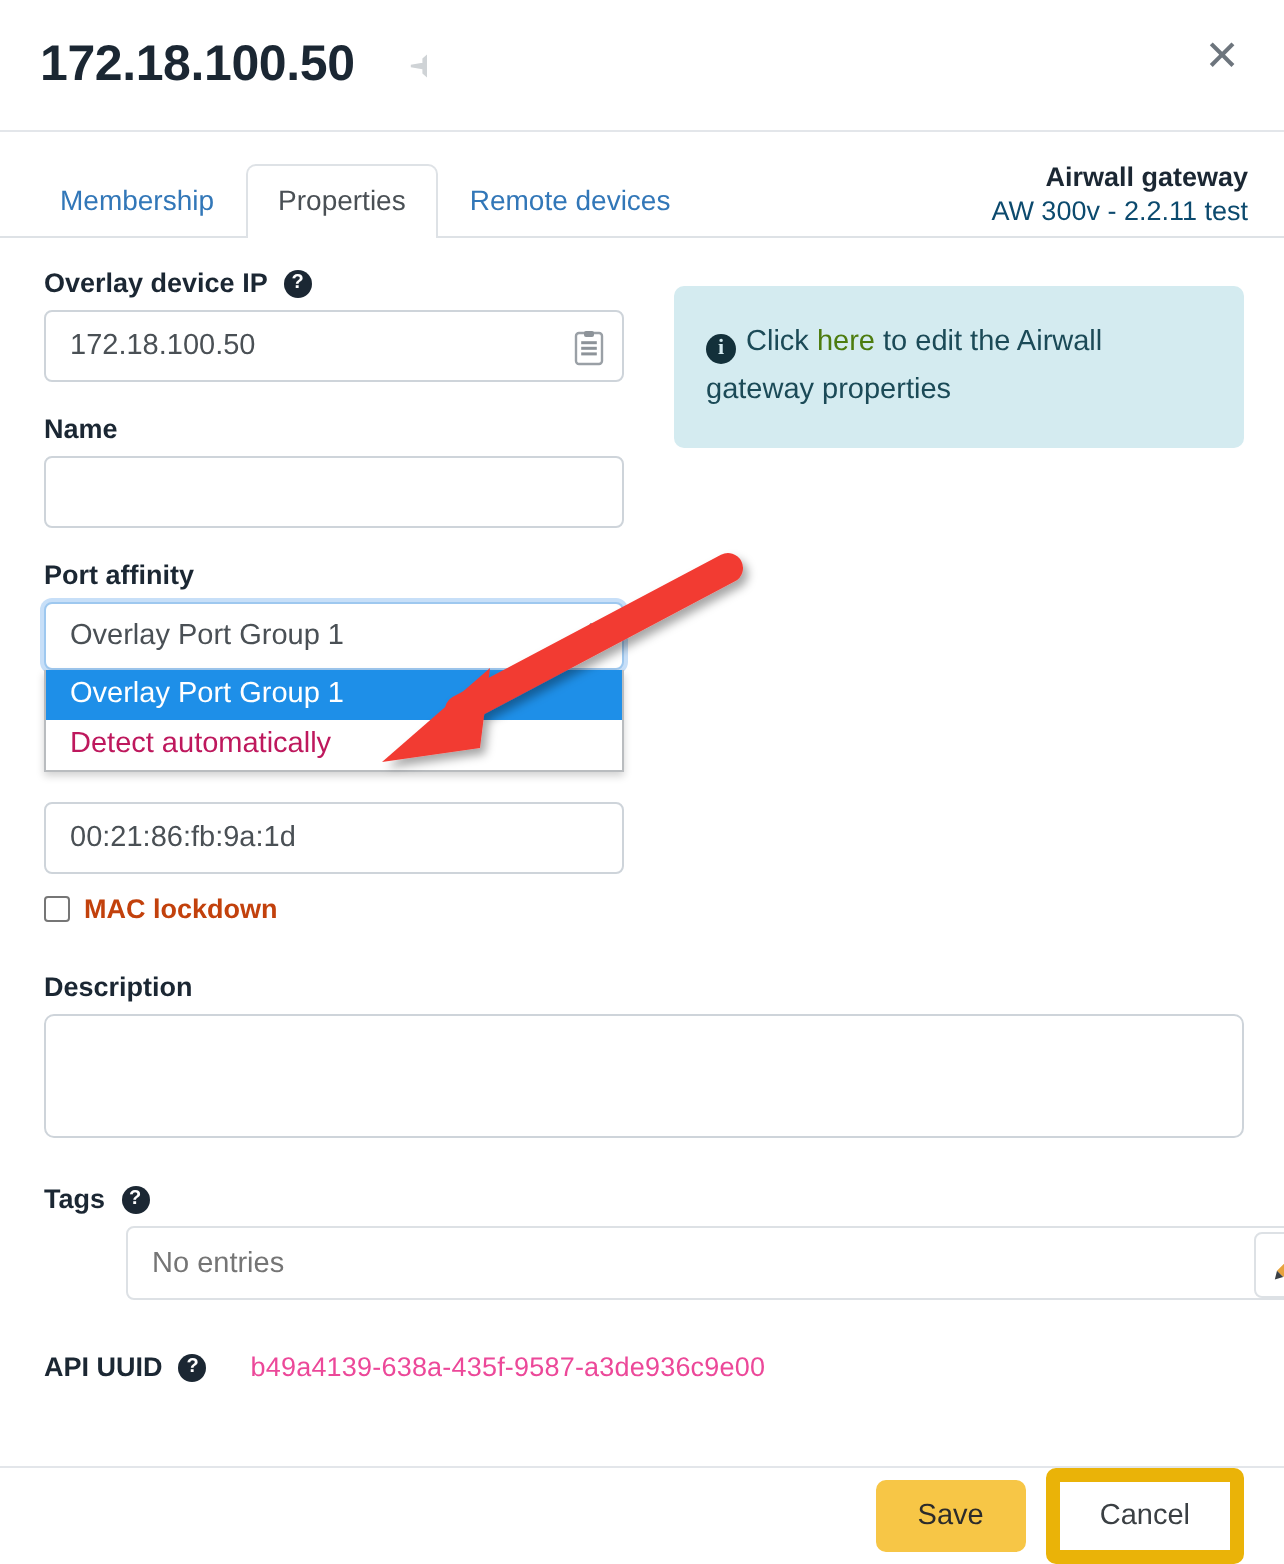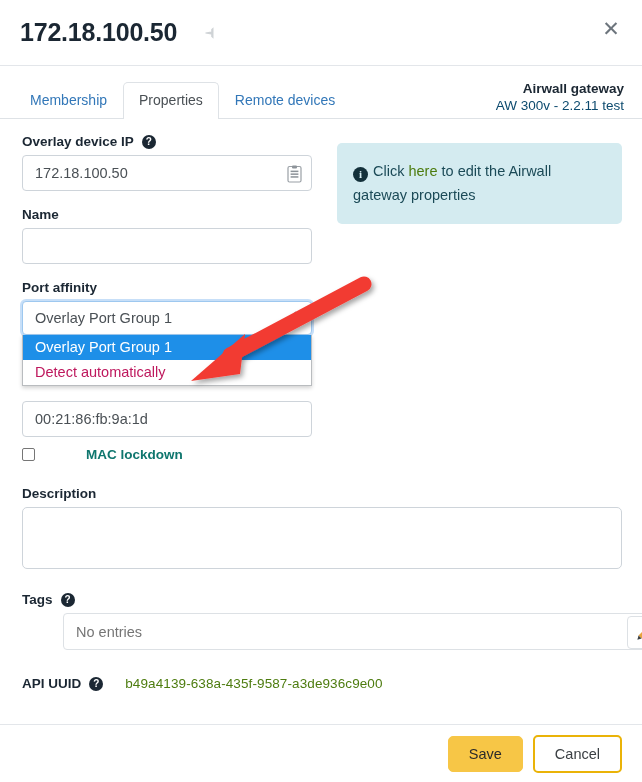--- a/index.html
+++ b/index.html
@@ -286,23 +286,22 @@
     height: 13px;
     border: 1px solid #767676;
     border-radius: 2px;
     background: #ffffff;
     margin-right: 7px;
     box-sizing: border-box;
   }
   .checkbox-label {
     font-size: 13.5px;
     font-weight: 700;
-    color: #0f766e;
+    color: #c2410c;
     line-height: 17px;
-    margin-left: 44px;
   }
 
   
   .full-section { padding: 0 20px 0 22px; }
   .desc-textarea {
     box-sizing: border-box;
     width: 600px;
     height: 62px;
     border: 1px solid #ced4da;
     border-radius: 5px;
@@ -351,30 +350,30 @@
   }
   .uuid-label {
     font-size: 13.5px;
     font-weight: 700;
     color: #1b2733;
     display: flex;
     align-items: center;
   }
   .uuid-value {
     font-size: 13.5px;
-    color: #4d7c0f;
+    color: #ec4899;
     margin-left: 22px;
     letter-spacing: 0.1px;
   }
 
   
   .dialog-footer {
     position: absolute;
     left: 0; right: 0; bottom: 0;
-    height: 58px;
+    height: 49px;
     border-top: 1px solid #e3e6ea;
     display: flex;
     align-items: center;
     justify-content: flex-end;
     padding-right: 20px;
     box-sizing: border-box;
     background: #ffffff;
   }
   .btn {
     font-size: 14.5px;
@@ -385,21 +384,21 @@
     line-height: 18px;
   }
   .btn-save {
     background: #f7c646;
     border: 1px solid #f7c646;
     color: #2b2b2b;
     margin-right: 10px;
   }
   .btn-cancel {
     background: #ffffff;
-    border: 2px solid #eab308;
+    border: 7px solid #eab308;
     color: #3b4044;
   }
 
   
   .arrow-overlay {
     position: absolute;
     left: 0; top: 0;
     width: 642px;
     height: 782px;
     pointer-events: none;

